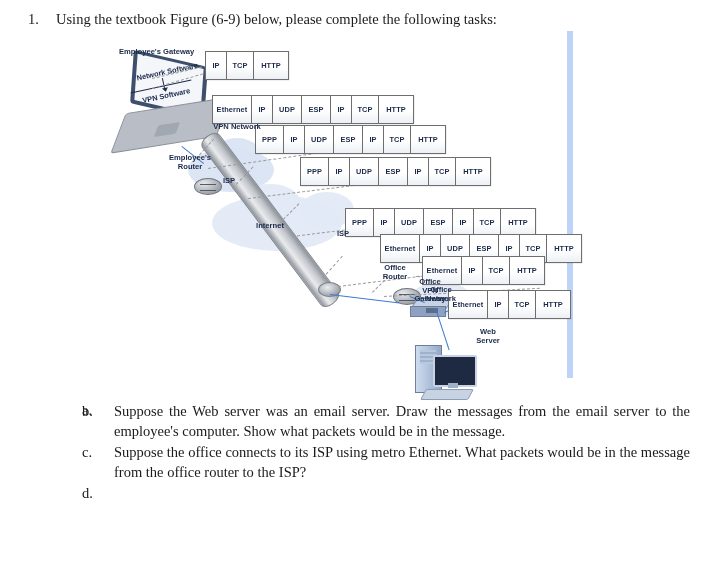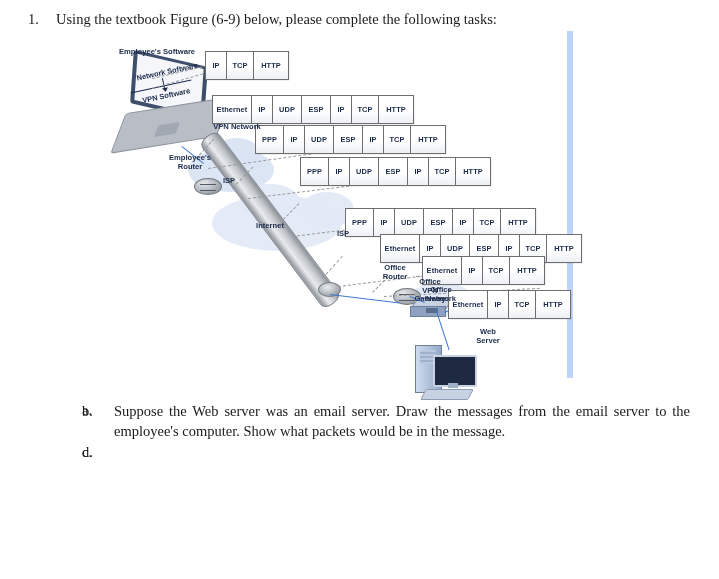--- a/index.html
+++ b/index.html
@@ -411,21 +411,21 @@
     <div class="fld w-http">HTTP</div>
   </div>
 
   <div class="packet" id="pk8" style="left:448px; top:250px;">
     <div class="fld w-eth">Ethernet</div>
     <div class="fld w-ip">IP</div>
     <div class="fld w-tcp">TCP</div>
     <div class="fld w-http">HTTP</div>
   </div>
 
-  <div class="flabel" style="left:119px; top:8px; text-align:left;">Employee's Software</div>
+  <div class="flabel" style="left:119px; top:8px; text-align:left;">Employee's Gateway</div>
   <div class="flabel" style="left:158px; top:114px; width:64px;">Employee's
 Router</div>
   <div class="flabel" style="left:209px; top:83px; width:56px;">VPN Network</div>
   <div class="flabel" style="left:218px; top:137px; width:22px;">ISP</div>
   <div class="flabel" style="left:248px; top:182px; width:44px;">Internet</div>
   <div class="flabel" style="left:332px; top:190px; width:22px;">ISP</div>
   <div class="flabel" style="left:372px; top:224px; width:46px;">Office
 Router</div>
   <div class="flabel" style="left:405px; top:238px; width:50px;">Office
 VPN
@@ -440,17 +440,18 @@
 <div id="qlist">
   <div class="item">
     <span class="mk">a.</span>
   </div>
   <div class="item">
     <span class="mk">b.</span>
     <span>Suppose the Web server was an email server. Draw the messages from the email server to the employee's computer. Show what packets would be in the message.</span>
   </div>
   <div class="item">
     <span class="mk">c.</span>
+    <span>Suppose the office connects to its ISP using metro Ethernet. What packets would be in the message from the office router to the ISP?</span>
   </div>
   <div class="item">
     <span class="mk">d.</span>
   </div>
 </div>
 
 </body></html>

